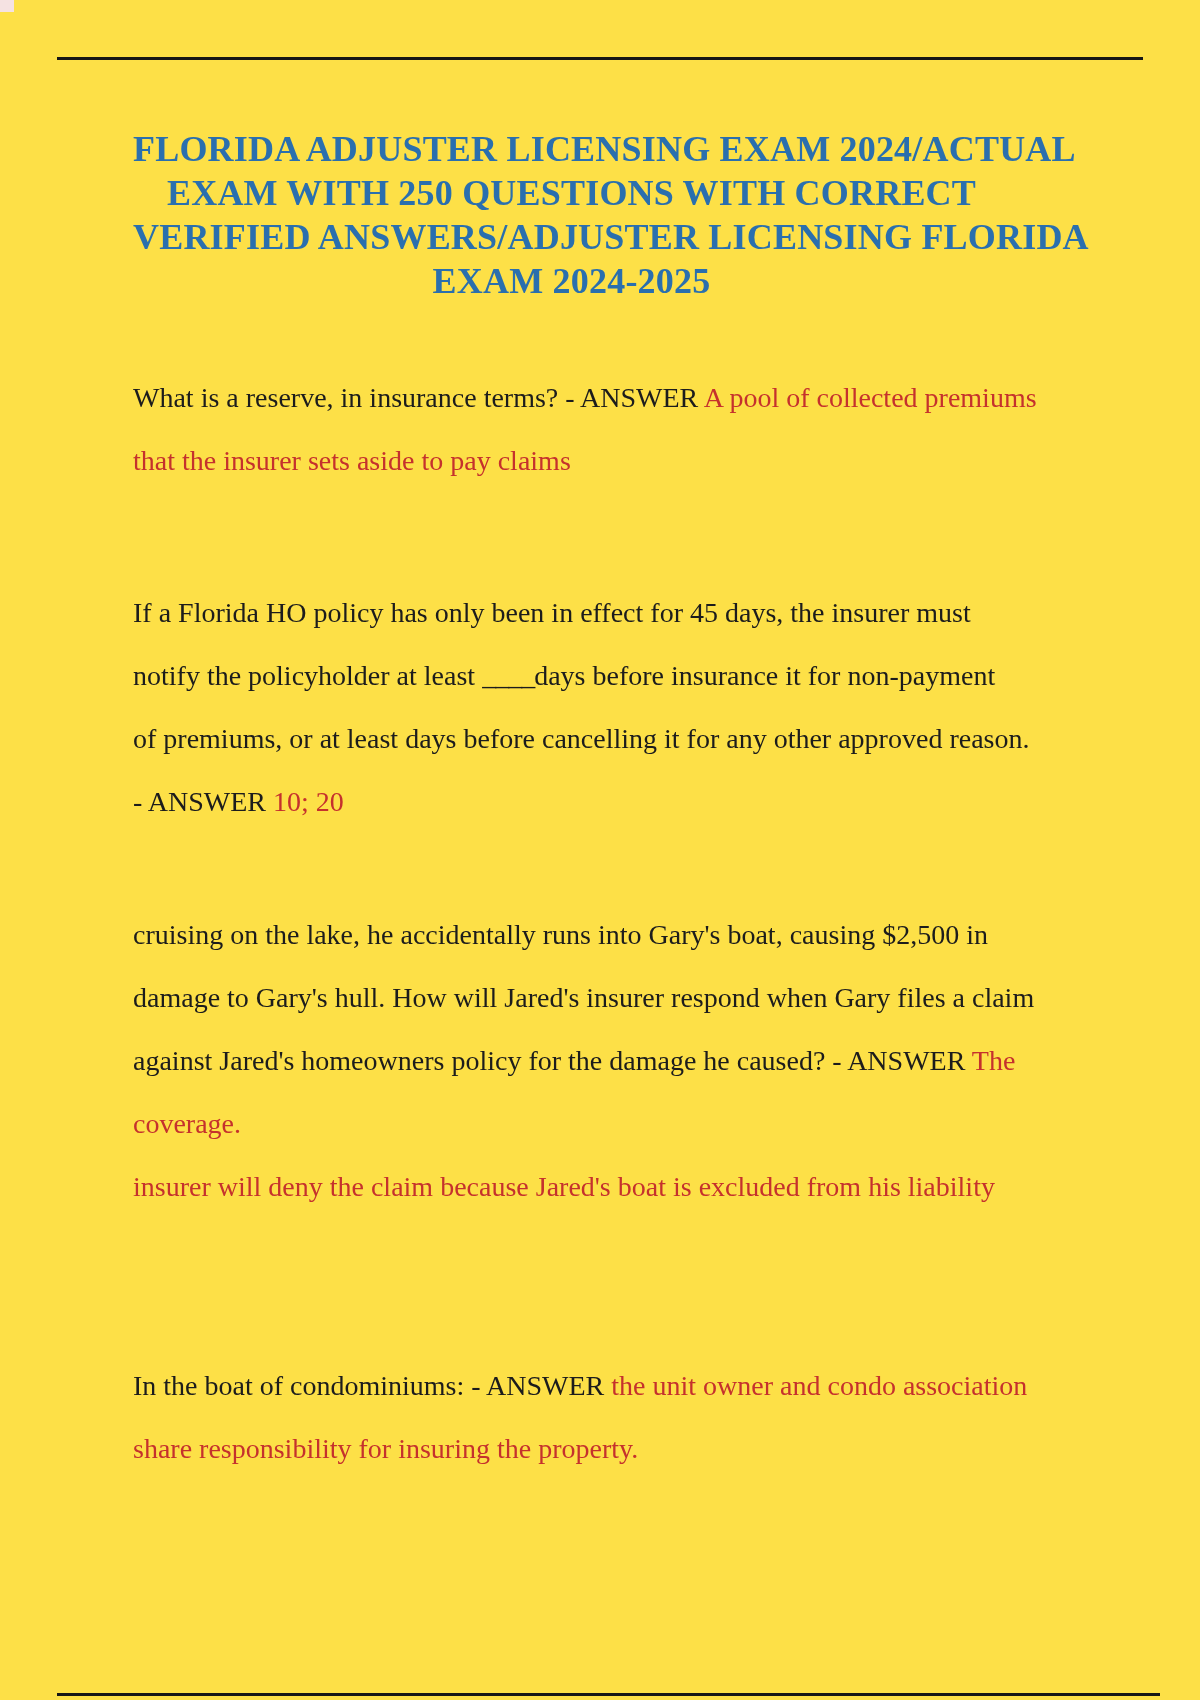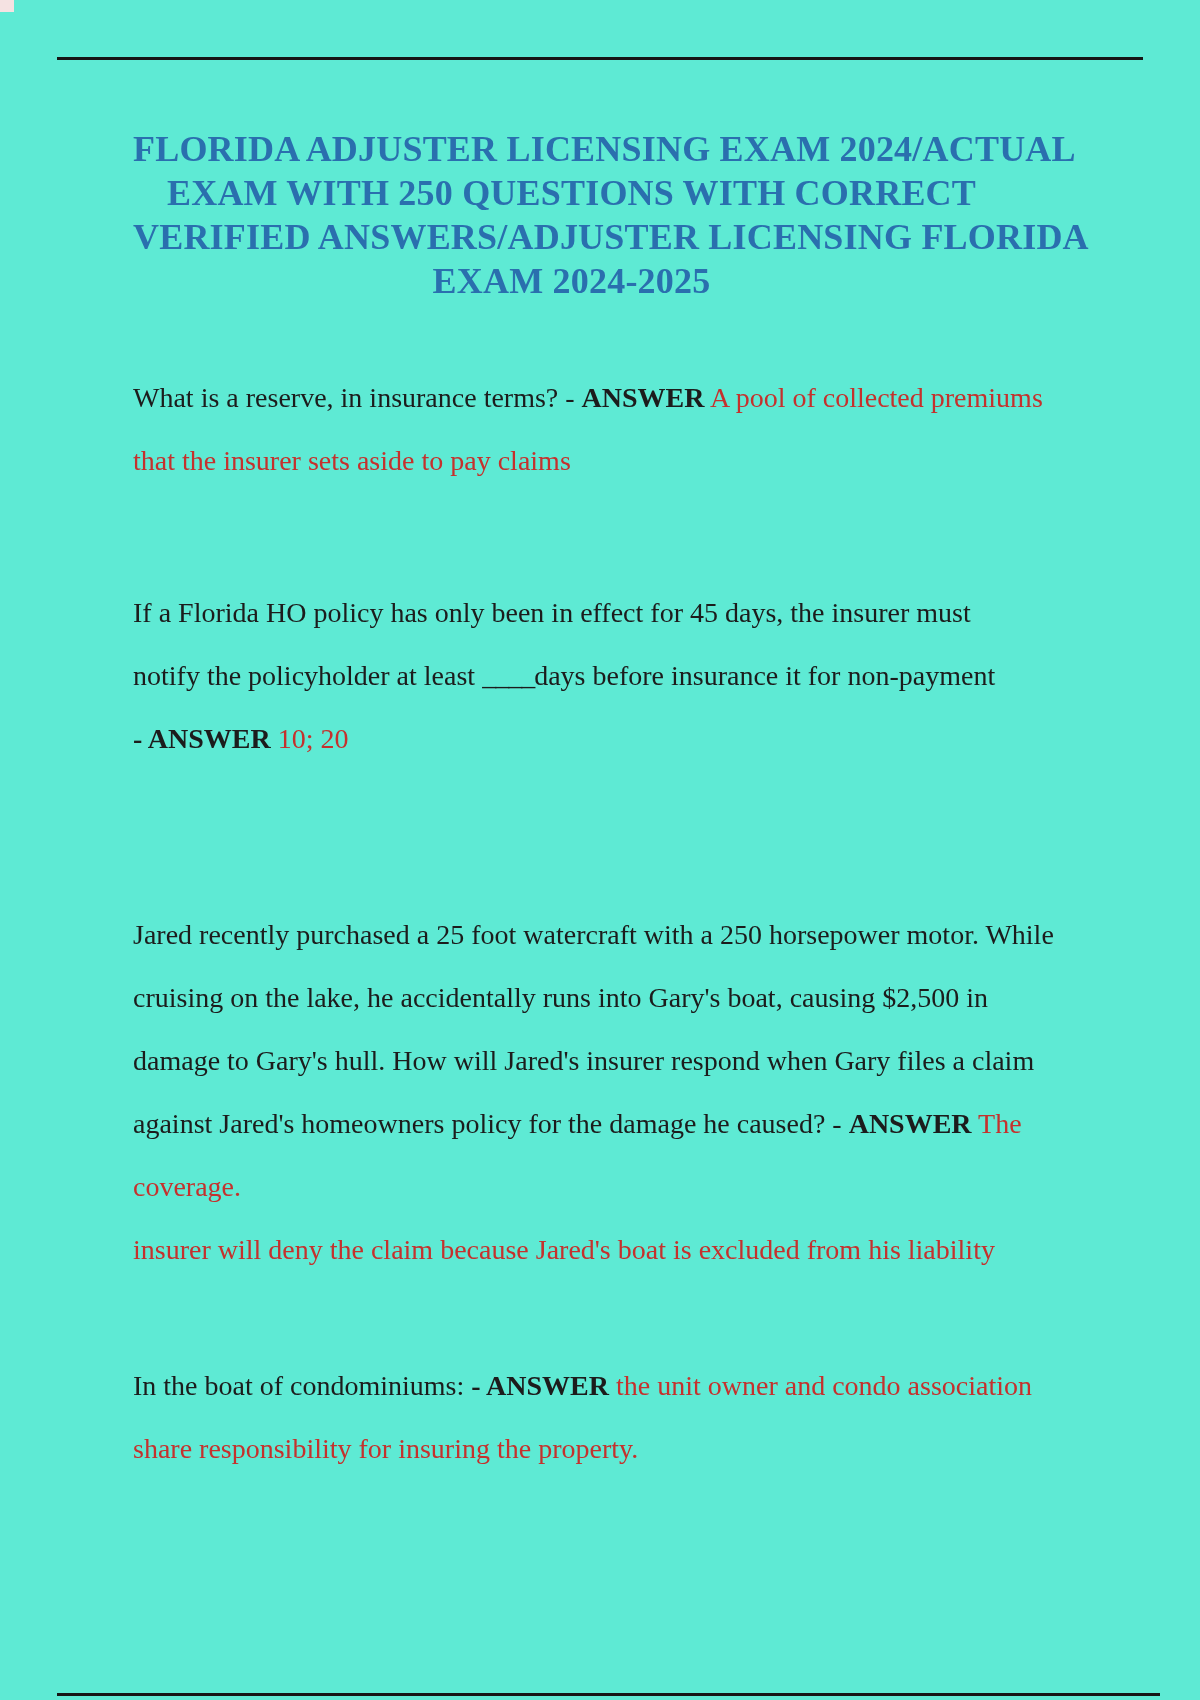--- a/index.html
+++ b/index.html
@@ -6,21 +6,21 @@
     --title-blue:#2a6fae;
     --answer-red:#c5312d;
     --text-black:#1c1c1c;
     --rule-black:#161616;
     --corner-pink:#f5e2e2;
   }
   html,body{margin:0;padding:0;background:#ffffff;}
   .page{
     position:relative;
     width:1200px;height:1700px;
-    background:#5eead4;
+    background:#fde047;
     overflow:hidden;
     font-family:"Liberation Serif","DejaVu Serif",serif;
     color:var(--text-black);
   }
   .corner-mark{
     position:absolute;left:0;top:0;width:14px;height:12px;
     background:var(--corner-pink);
   }
   .rule{
     position:absolute;left:57px;width:1086px;height:3px;
@@ -43,21 +43,21 @@
   .para{
     position:absolute;left:0;width:877px;
     font-size:28px;line-height:63px;
   }
   .para-0{top:366px;}
   .para-1{top:581px;}
   .para-2{top:903px;}
   .para-3{top:1354px;}
   .qa-line{white-space:nowrap;}
   .s-n{color:var(--text-black);}
-  .s-b{color:var(--text-black);font-weight:bold;}
+  .s-b{color:var(--text-black);font-weight:normal;}
   .s-r{color:var(--answer-red);}
   .s-bl{color:var(--text-black);letter-spacing:-1px;}
 </style>
 </head>
 <body>
 
 <div class="page">
   <div class="corner-mark"></div>
   <div class="rule rule-top"></div>
 
@@ -70,24 +70,24 @@
     </div>
 
     <div>
         <div class="para para-0">
           <div class="qa-line"><span class="s-n">What is a reserve, in insurance terms? - </span><span class="s-b">ANSWER</span><span class="s-r"> A pool of collected premiums</span></div>
           <div class="qa-line"><span class="s-r">that the insurer sets aside to pay claims</span></div>
         </div>
         <div class="para para-1">
           <div class="qa-line"><span class="s-n">If a Florida HO policy has only been in effect for 45 days, the insurer must</span></div>
           <div class="qa-line"><span class="s-n">notify the policyholder at least </span><span class="s-bl">____</span><span class="s-n">days before insurance it for non-payment</span></div>
+          <div class="qa-line"><span class="s-n">of premiums, or at least days before cancelling it for any other approved reason.</span></div>
           <div class="qa-line"><span class="s-b">- ANSWER</span><span class="s-r"> 10; 20</span></div>
         </div>
         <div class="para para-2">
-          <div class="qa-line"><span class="s-n">Jared recently purchased a 25 foot watercraft with a 250 horsepower motor. While</span></div>
           <div class="qa-line"><span class="s-n">cruising on the lake, he accidentally runs into Gary's boat, causing $2,500 in</span></div>
           <div class="qa-line"><span class="s-n">damage to Gary's hull. How will Jared's insurer respond when Gary files a claim</span></div>
           <div class="qa-line"><span class="s-n">against Jared's homeowners policy for the damage he caused? - </span><span class="s-b">ANSWER</span><span class="s-r"> The</span></div>
           <div class="qa-line"><span class="s-r">coverage.</span></div>
           <div class="qa-line"><span class="s-r">insurer will deny the claim because Jared's boat is excluded from his liability</span></div>
         </div>
         <div class="para para-3">
           <div class="qa-line"><span class="s-n">In the boat of condominiums: </span><span class="s-b">- ANSWER</span><span class="s-r"> the unit owner and condo association</span></div>
           <div class="qa-line"><span class="s-r">share responsibility for insuring the property.</span></div>
         </div>

